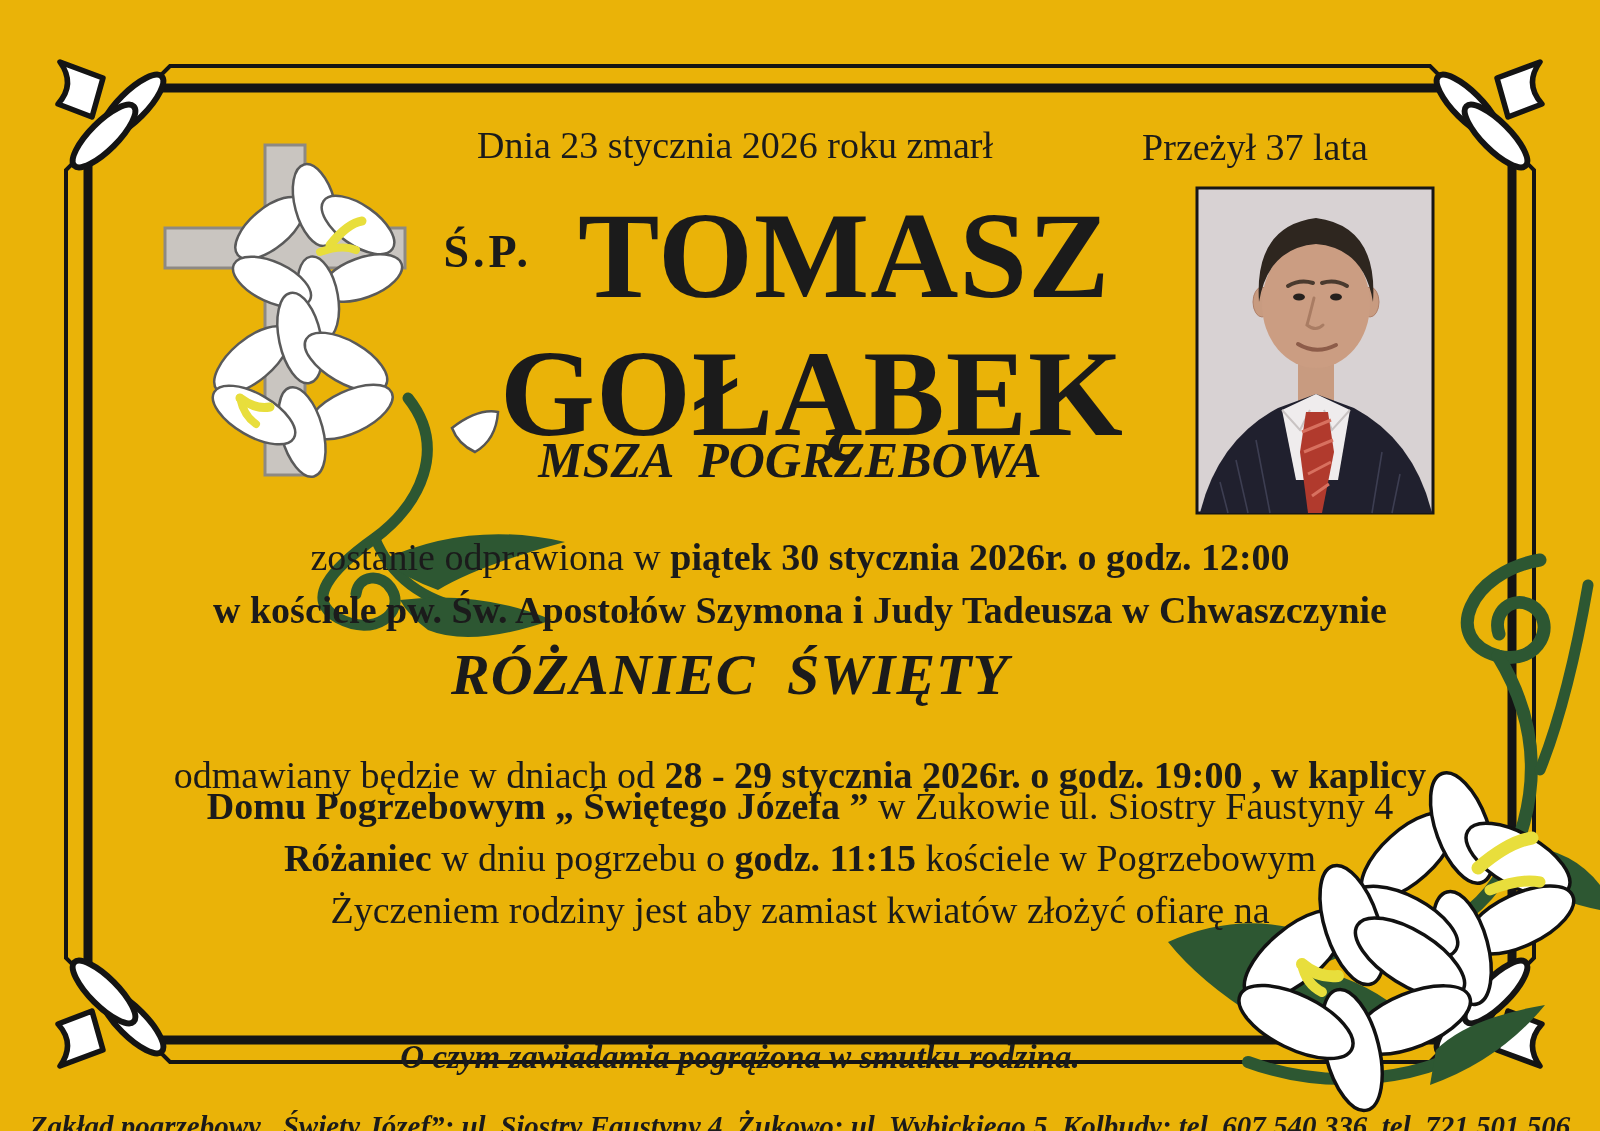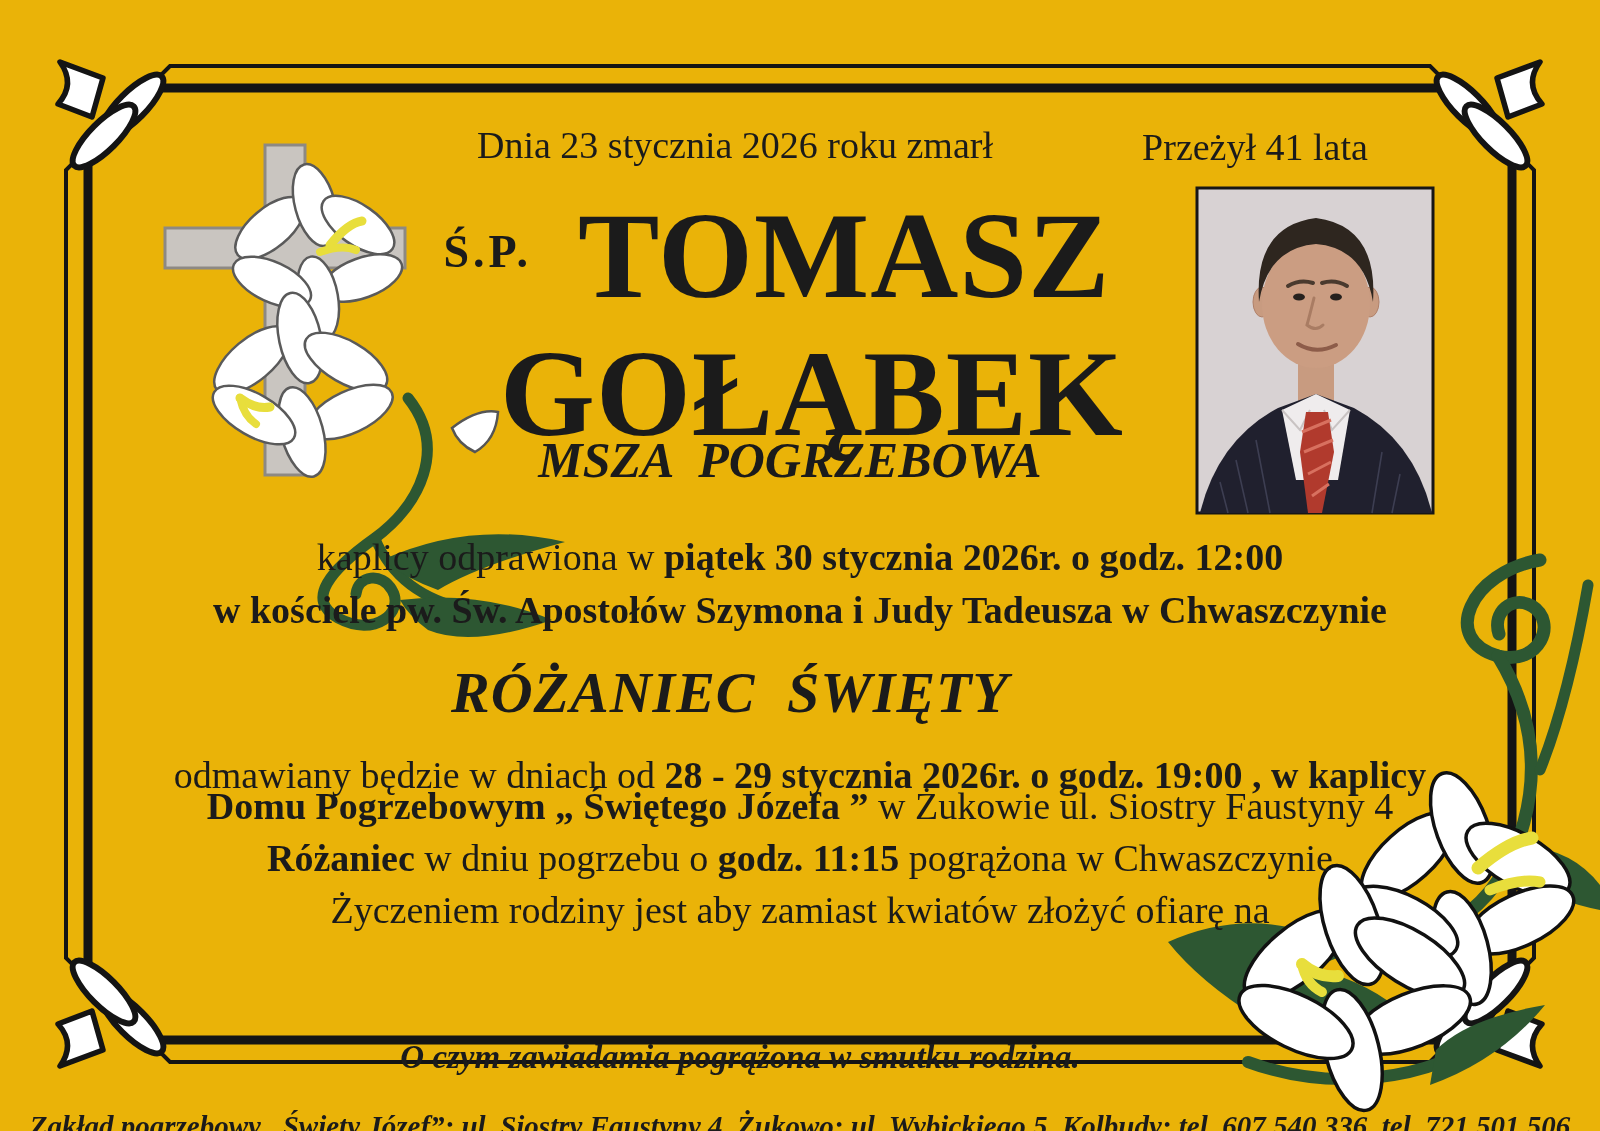--- a/index.html
+++ b/index.html
@@ -9,21 +9,21 @@
   .tline{position:absolute;z-index:2;text-align:center;white-space:nowrap;line-height:1.05;}
   .b{font-weight:bold;}
   .l-date{top:126px;left:385px;width:700px;font-size:38px;}
   .l-age{top:128px;left:1085px;width:340px;font-size:38px;}
   .l-name1{top:192px;left:407px;width:740px;font-size:122px;font-weight:bold;letter-spacing:1px;}
   .sp{display:inline-block;font-size:46px;letter-spacing:4px;vertical-align:30px;margin-right:46px;font-weight:600;}
   .l-name2{top:330px;left:442px;width:740px;font-size:122px;font-weight:bold;letter-spacing:1px;}
   .l-msza{top:434px;left:410px;width:760px;font-size:50px;font-weight:bold;font-style:italic;word-spacing:14px;}
   .l-m1{top:538px;left:90px;width:1420px;font-size:38px;}
   .l-m2{top:591px;left:90px;width:1420px;font-size:38px;font-weight:bold;text-align:center;}
-  .l-roz{top:663px;left:20px;width:1420px;font-size:58px;font-weight:bold;font-style:italic;word-spacing:16px;letter-spacing:1px;}
+  .l-roz{top:645px;left:20px;width:1420px;font-size:58px;font-weight:bold;font-style:italic;word-spacing:16px;letter-spacing:1px;}
   .l-r1{top:733px;left:90px;width:1420px;font-size:38px;margin-top:23px;}
   .l-r2{top:787px;left:90px;width:1420px;font-size:38px;}
   .l-r3{top:839px;left:90px;width:1420px;font-size:38px;}
   .l-w1{top:891px;left:90px;width:1420px;font-size:38px;}
   .l-w2{top:941px;left:30px;width:1420px;font-size:38px;}
   .l-close{top:1040px;left:30px;width:1420px;font-size:33px;font-weight:bold;font-style:italic;}
   .l-footer{top:1078px;left:0;width:1600px;font-size:29px;font-weight:bold;font-style:italic;margin-top:33px;}
 </style>
 </head>
 <body>
@@ -140,33 +140,33 @@
         <path d="M 1322 283 q 13 -4 25 3" stroke="#4a3a2e" stroke-width="4" fill="none" stroke-linecap="round"></path>
         <ellipse cx="1299" cy="297" rx="6" ry="3.5" fill="#26211e"></ellipse>
         <ellipse cx="1336" cy="297" rx="6" ry="3.5" fill="#26211e"></ellipse>
         <path d="M 1314 298 q -5 20 -7 27 q 9 7 16 0" stroke="#a97c63" stroke-width="3" fill="none" stroke-linecap="round"></path>
         <path d="M 1298 344 q 18 11 38 1" stroke="#8d5c49" stroke-width="4" fill="none" stroke-linecap="round"></path>
       </g>
     </g>
   </svg>
 
   <div class="tline l-date">Dnia 23 stycznia 2026 roku zmarł</div>
-  <div class="tline l-age">Przeżył 41 lata</div>
+  <div class="tline l-age">Przeżył 37 lata</div>
 
   <div class="tline l-name2">GOŁĄBEK</div>
   <div class="tline l-name1">
     <span class="sp">Ś.P.</span><span>TOMASZ</span>
   </div>
 
   <div class="tline l-msza">MSZA POGRZEBOWA</div>
-  <div class="tline l-m1"><span>kaplicy odprawiona w </span><span class="b">piątek 30 stycznia 2026r. o godz. 12:00</span></div>
+  <div class="tline l-m1"><span>zostanie odprawiona w </span><span class="b">piątek 30 stycznia 2026r. o godz. 12:00</span></div>
   <div class="tline l-m2">w kościele pw. Św. Apostołów Szymona i Judy Tadeusza w Chwaszczynie</div>
 
   <div class="tline l-roz">RÓŻANIEC ŚWIĘTY</div>
   <div class="tline l-r1"><span>odmawiany będzie w dniach od </span><span class="b">28 - 29 stycznia 2026r. o godz. 19:00 , w kaplicy</span></div>
   <div class="tline l-r2"><span class="b">Domu Pogrzebowym „ Świętego Józefa ” </span><span>w Żukowie ul. Siostry Faustyny 4</span></div>
-  <div class="tline l-r3"><span class="b">Różaniec</span><span> w dniu pogrzebu o </span><span class="b">godz. 11:15</span><span> pogrążona w Chwaszczynie</span></div>
+  <div class="tline l-r3"><span class="b">Różaniec</span><span> w dniu pogrzebu o </span><span class="b">godz. 11:15</span><span> kościele w Pogrzebowym</span></div>
 
   <div class="tline l-w1">Życzeniem rodziny jest aby zamiast kwiatów złożyć ofiarę na</div>
   <div class="tline l-close">O czym zawiadamia pogrążona w smutku rodzina.</div>
 
   <div class="tline l-footer">Zakład pogrzebowy „Święty Józef”; ul. Siostry Faustyny 4, Żukowo; ul. Wybickiego 5, Kolbudy; tel. 607 540 336, tel. 721 501 506</div>
 </div>
 
 </body></html>

